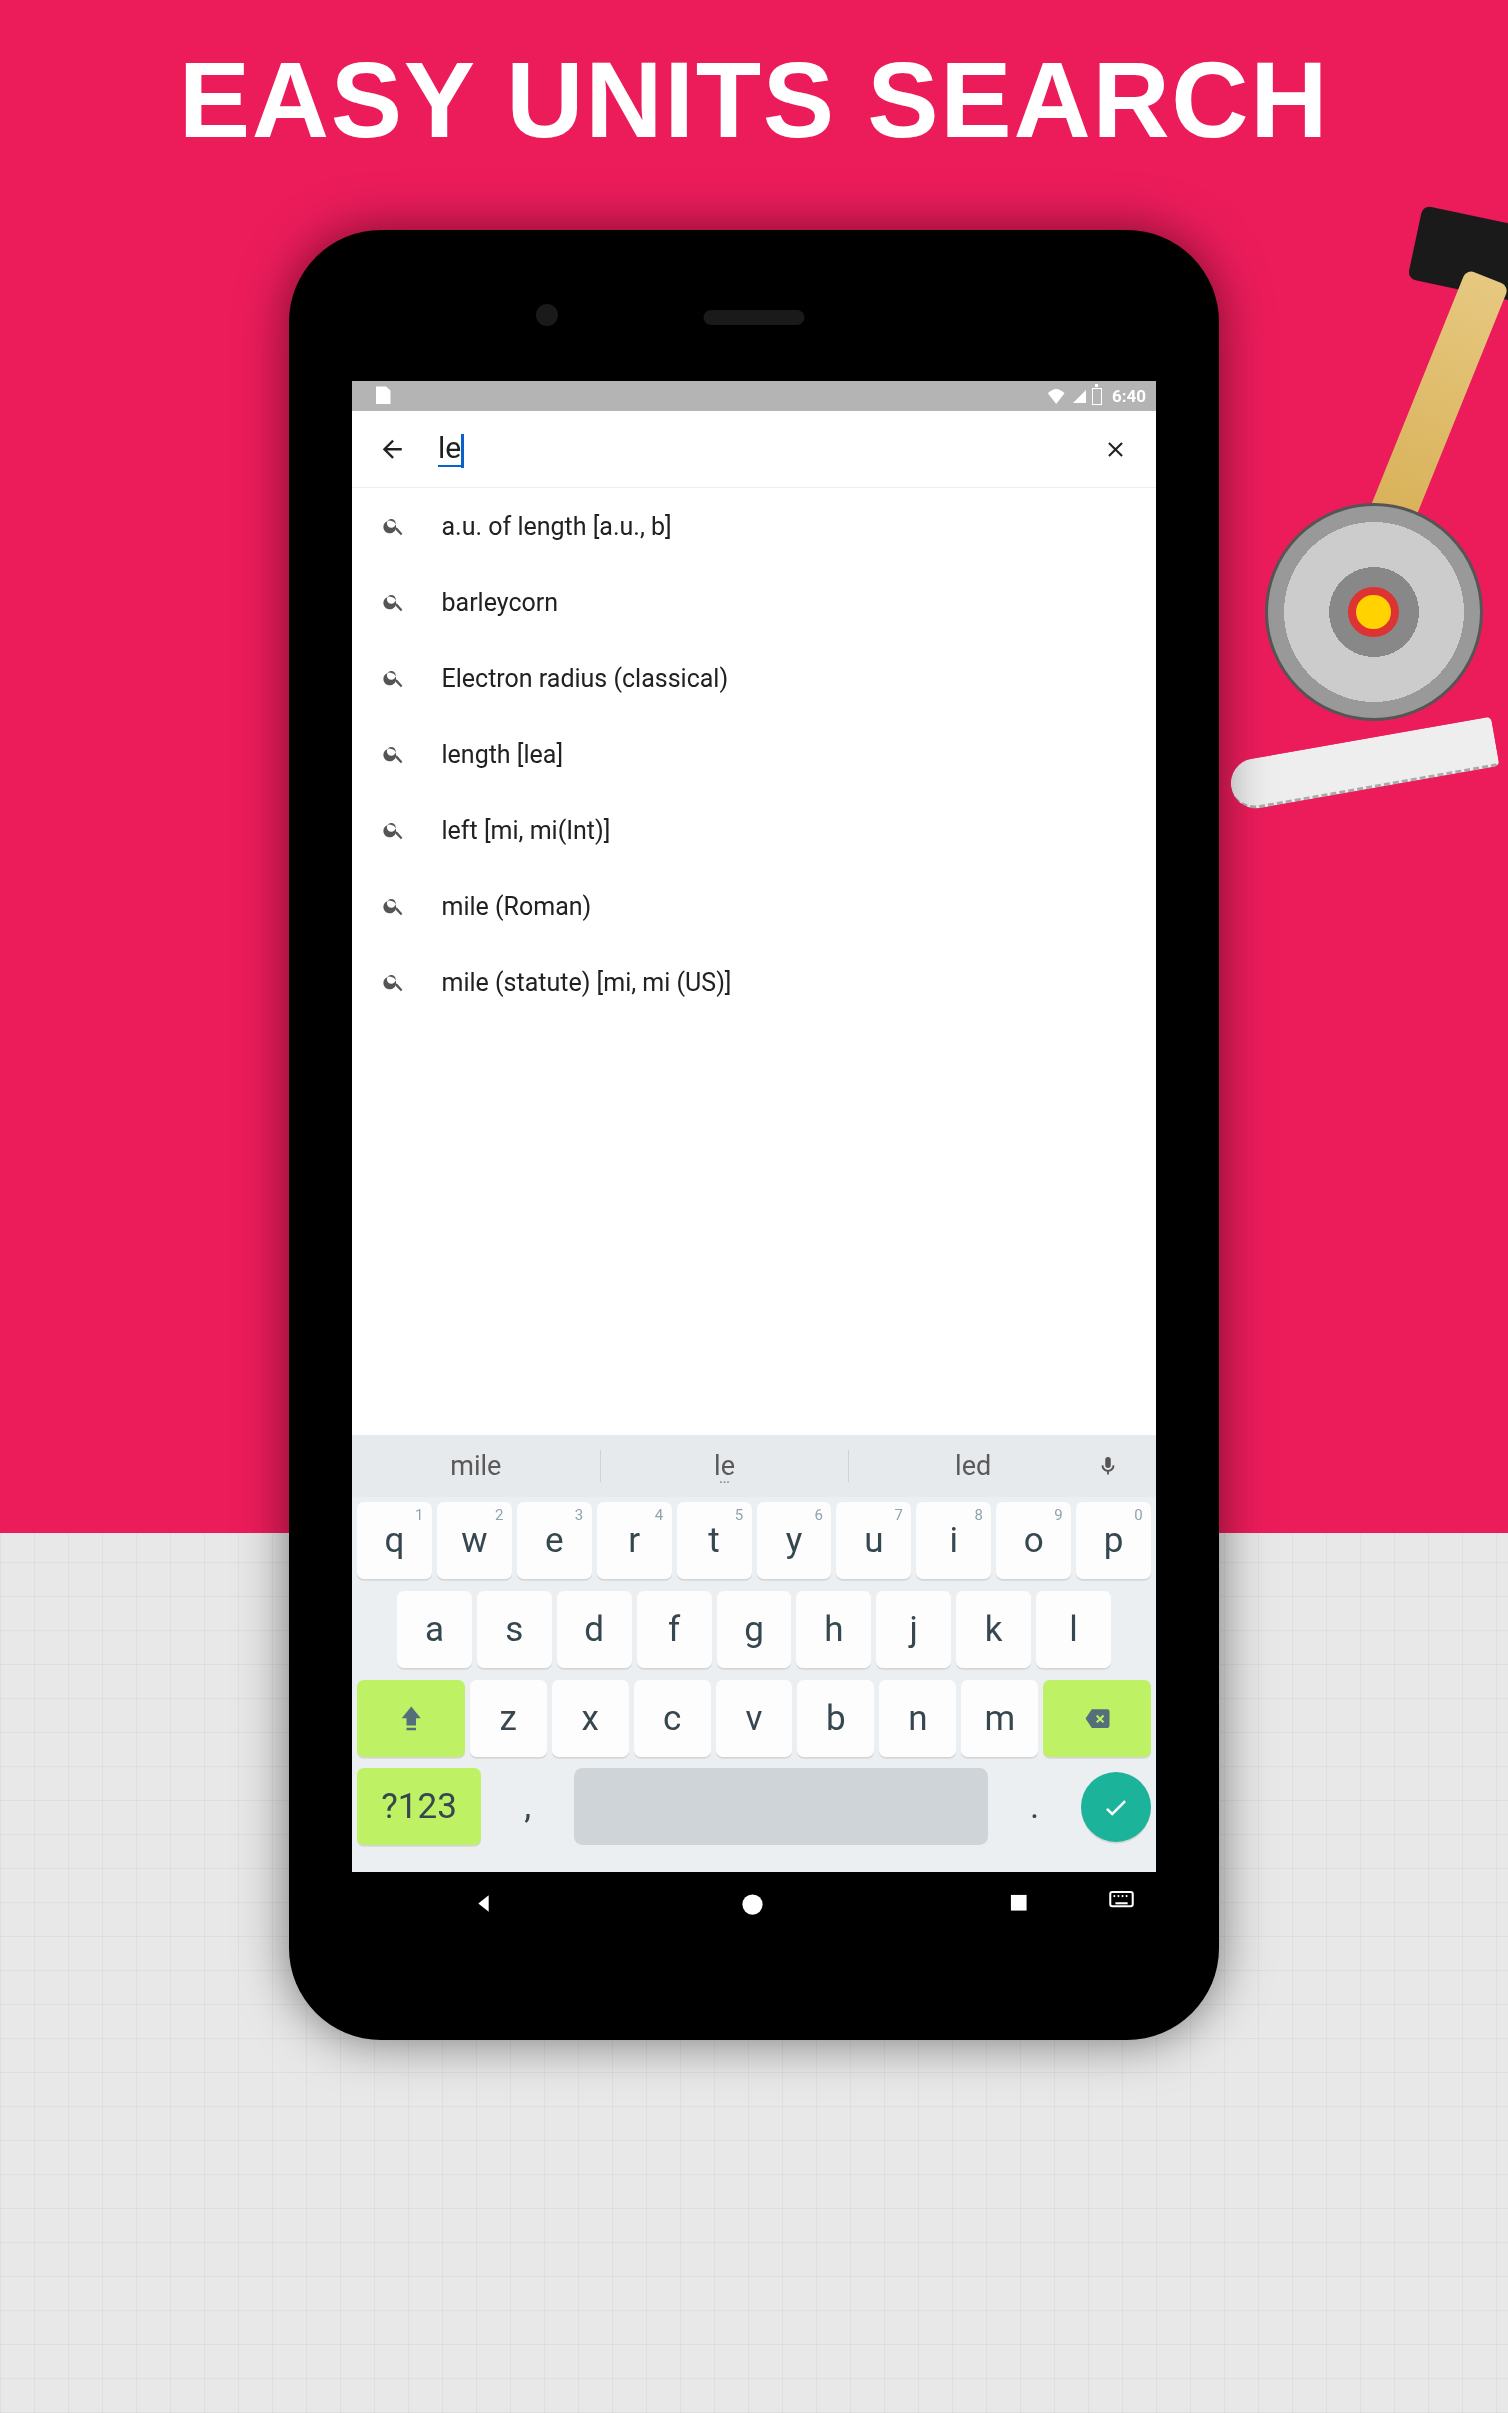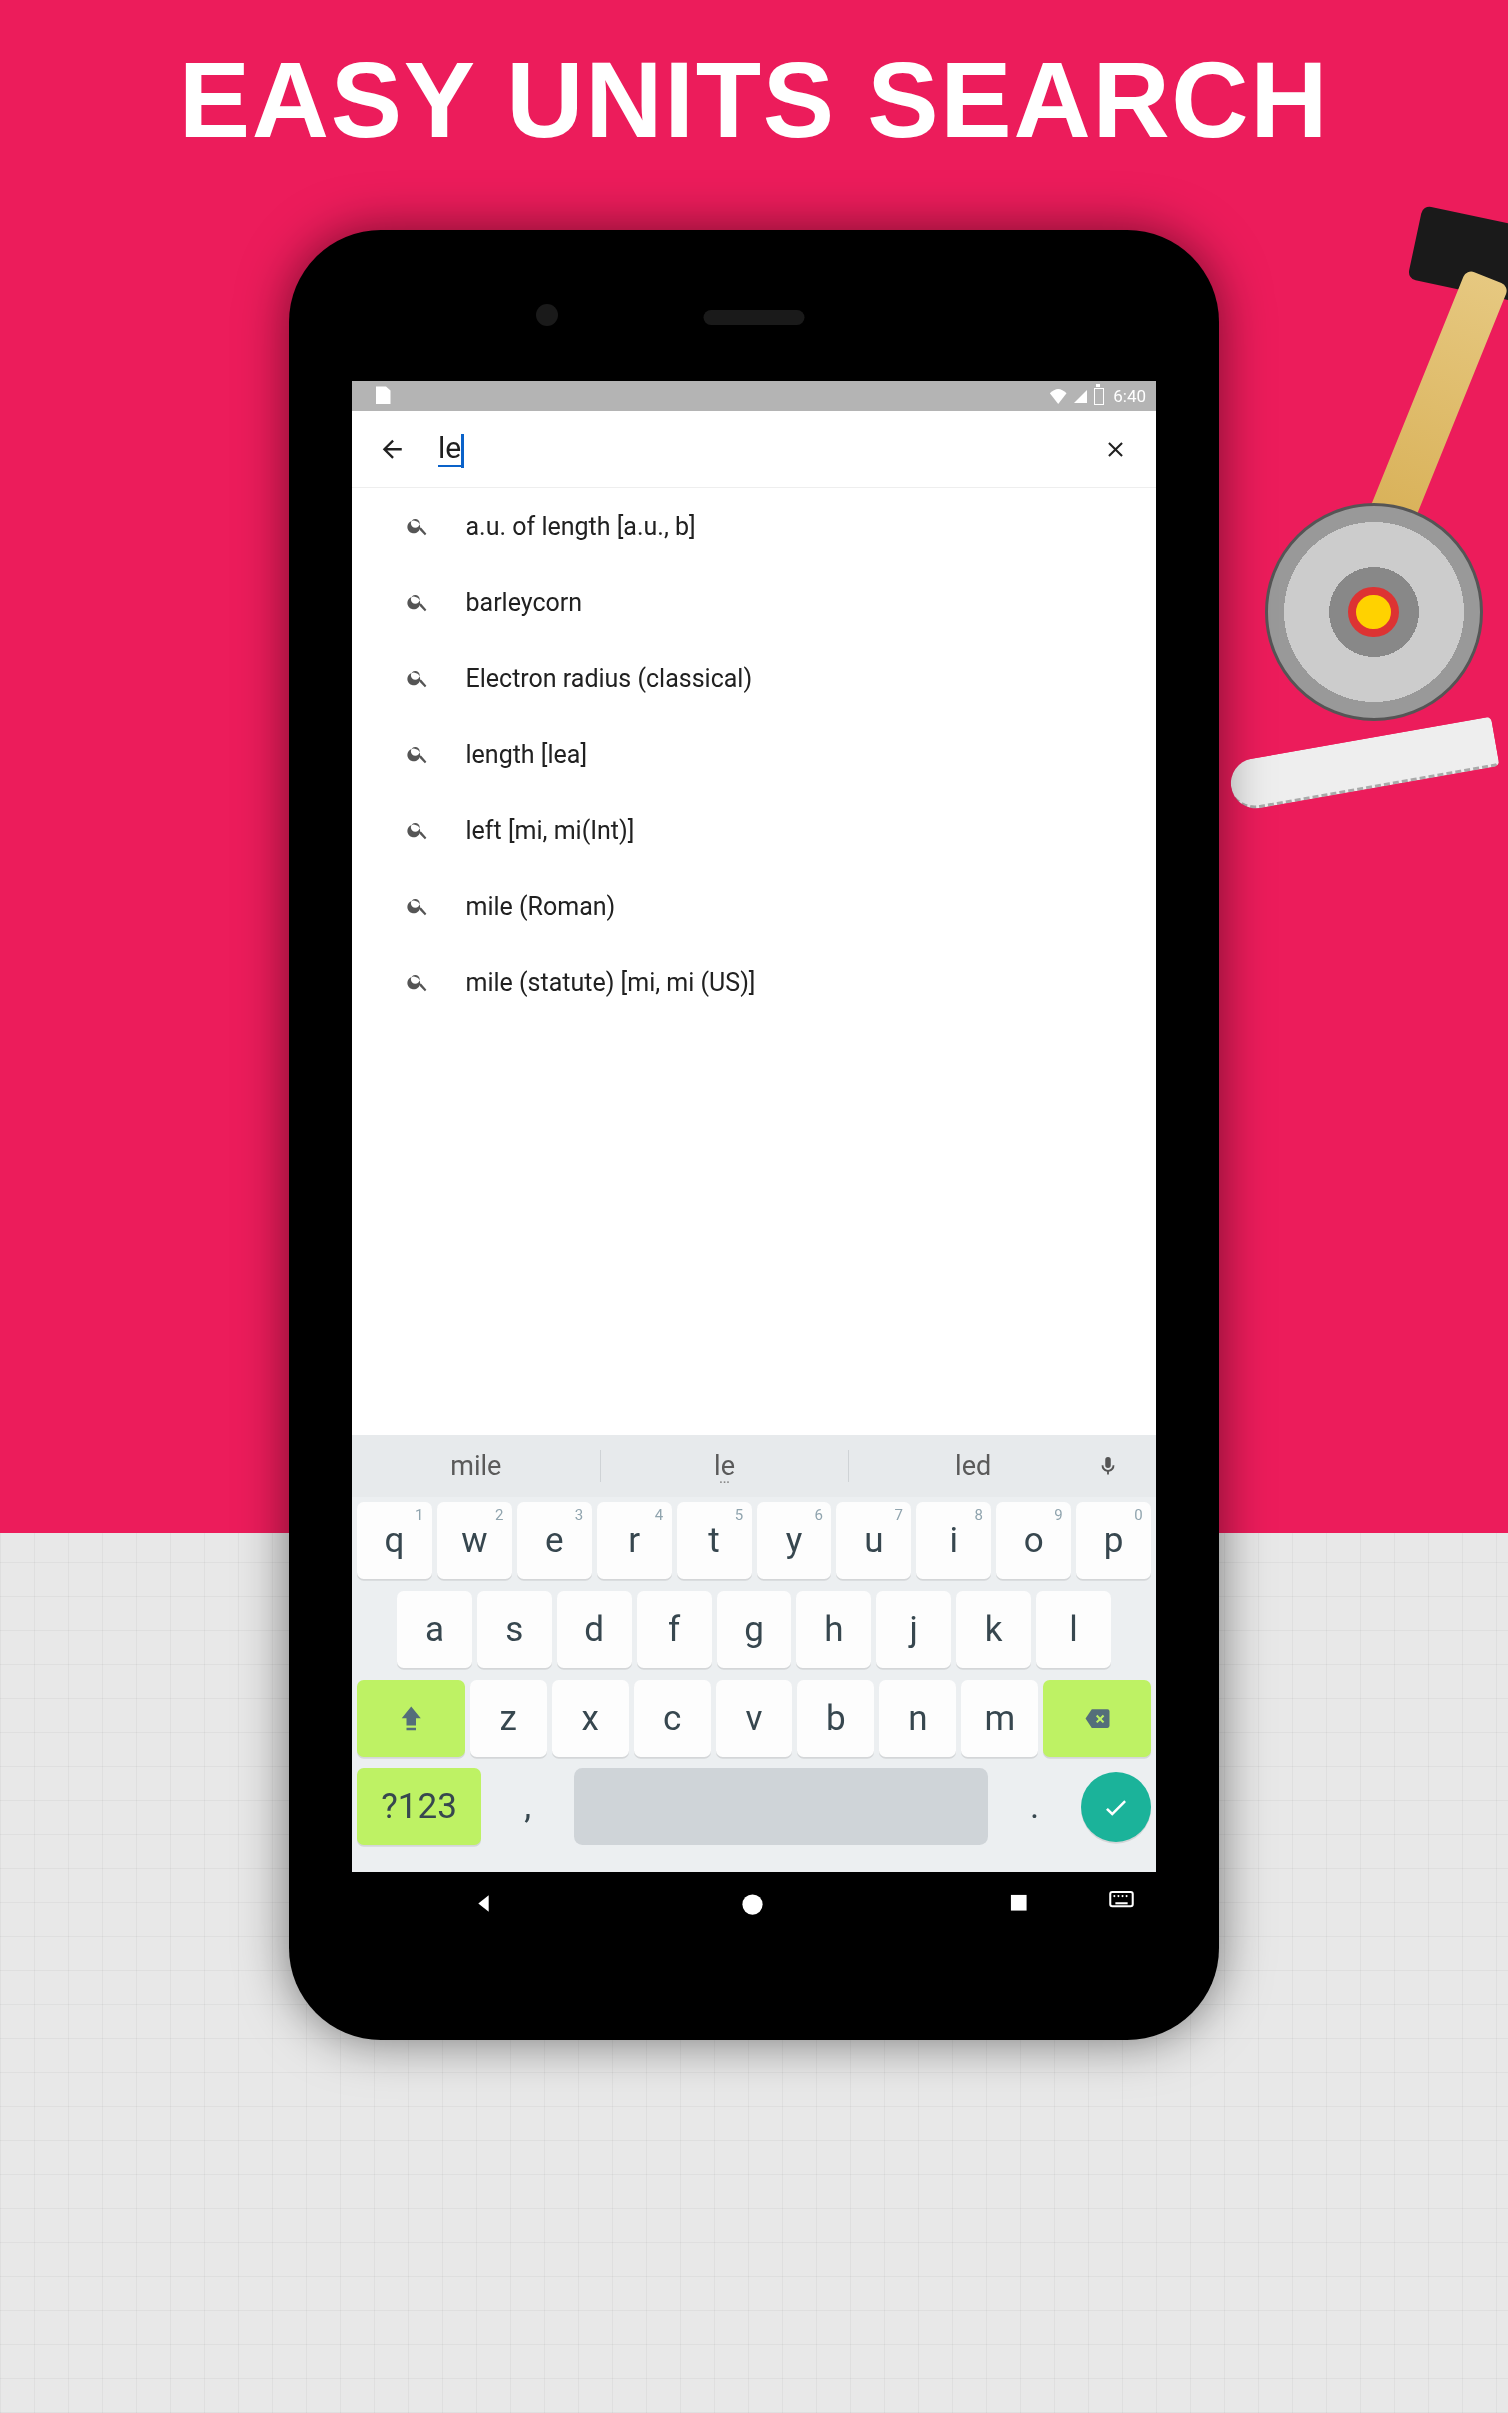--- a/index.html
+++ b/index.html
@@ -144,21 +144,21 @@
     left: 23.5px;
     top: 3.4px;
     width: 15px; height: 20px;
     background: #fff;
     clip-path: polygon(0 10%, 70% 10%, 100% 30%, 100% 100%, 0 100%);
   }
   .status-icon { display: inline-block; }
   .tri { width: 0; height: 0; border-left: 13.4px solid transparent; border-bottom: 13.4px solid #fff; }
   .batt { width: 10px; height: 17px; border: 1.7px solid #fff; position: relative; }
   .batt::before { content:""; position:absolute; top:-4.2px; left:1.7px; width:3.4px; height:2.5px; background:#fff;}
-  .status-time { font-weight: 400; margin-left: 3px; }
+  .status-time { font-weight: 700; margin-left: 3px; }
   .search-bar {
     height: 77px;
     display: flex;
     align-items: center;
     padding: 0 23.5px;
     border-bottom: 0.8px solid #eee;
     gap: 28.5px;
   }
   .back-arrow, .close-x {
     width: 34px; height: 34px;
@@ -179,21 +179,20 @@
   .cursor-line {
     display: inline-block;
     width: 2.5px; height: 34px;
     background: #0a62c9;
     vertical-align: middle;
     margin-left: -1.7px;
   }
   .results {
     flex: 1;
     overflow: hidden;
-    margin-left: 24px;
   }
   .result-item {
     display: flex;
     align-items: center;
     gap: 34px;
     padding: 23.5px 28.5px;
     font-size: 25px;
     color: #212121;
     cursor: pointer;
   }

